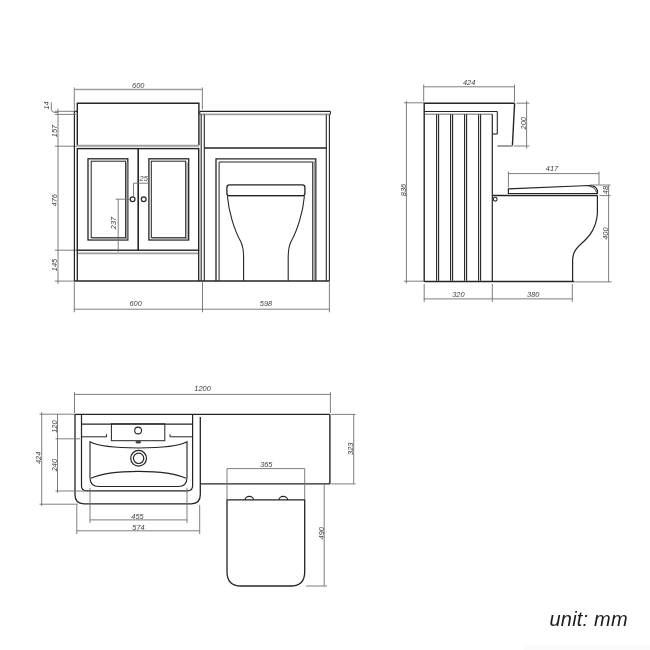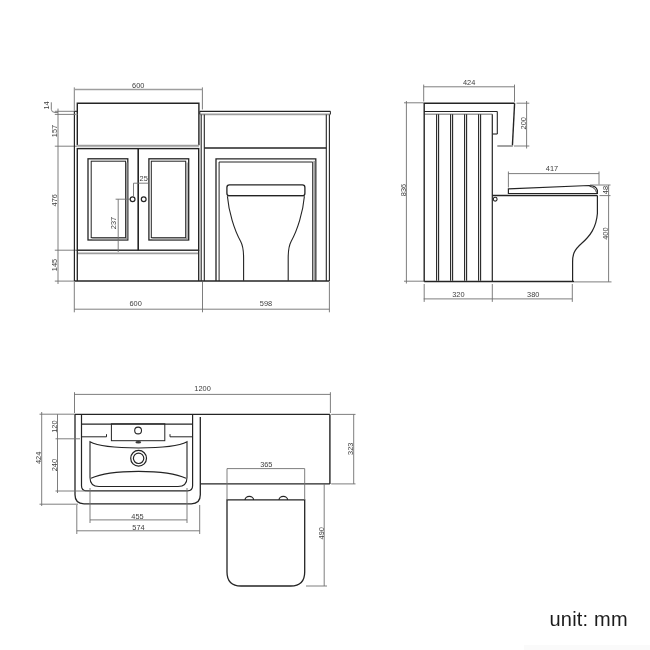--- a/index.html
+++ b/index.html
@@ -1,16 +1,16 @@
 <!DOCTYPE html>
 <html><head>
 <meta charset="utf-8">
 <style>
 html,body{margin:0;padding:0;background:#ffffff;}
-#stage{position:relative;width:650px;height:650px;background:#ffffff;overflow:hidden;}
+#stage{position:relative;width:650px;height:650px;background:#ffffff;overflow:hidden;font-style:italic;}
 svg{position:absolute;top:0;left:0;}
 text{font-family:"Liberation Sans",sans-serif;fill:#3d3d3d;-webkit-font-smoothing:antialiased;}
 .d{font-size:7.4px;}
 .dark{stroke:#242424;fill:none;}
 .grey{stroke:#9e9e9e;fill:none;}
 .dim{stroke:#6f6f6f;stroke-width:0.9;fill:none;}
 </style>
 </head>
 <body>
 <div id="stage">

